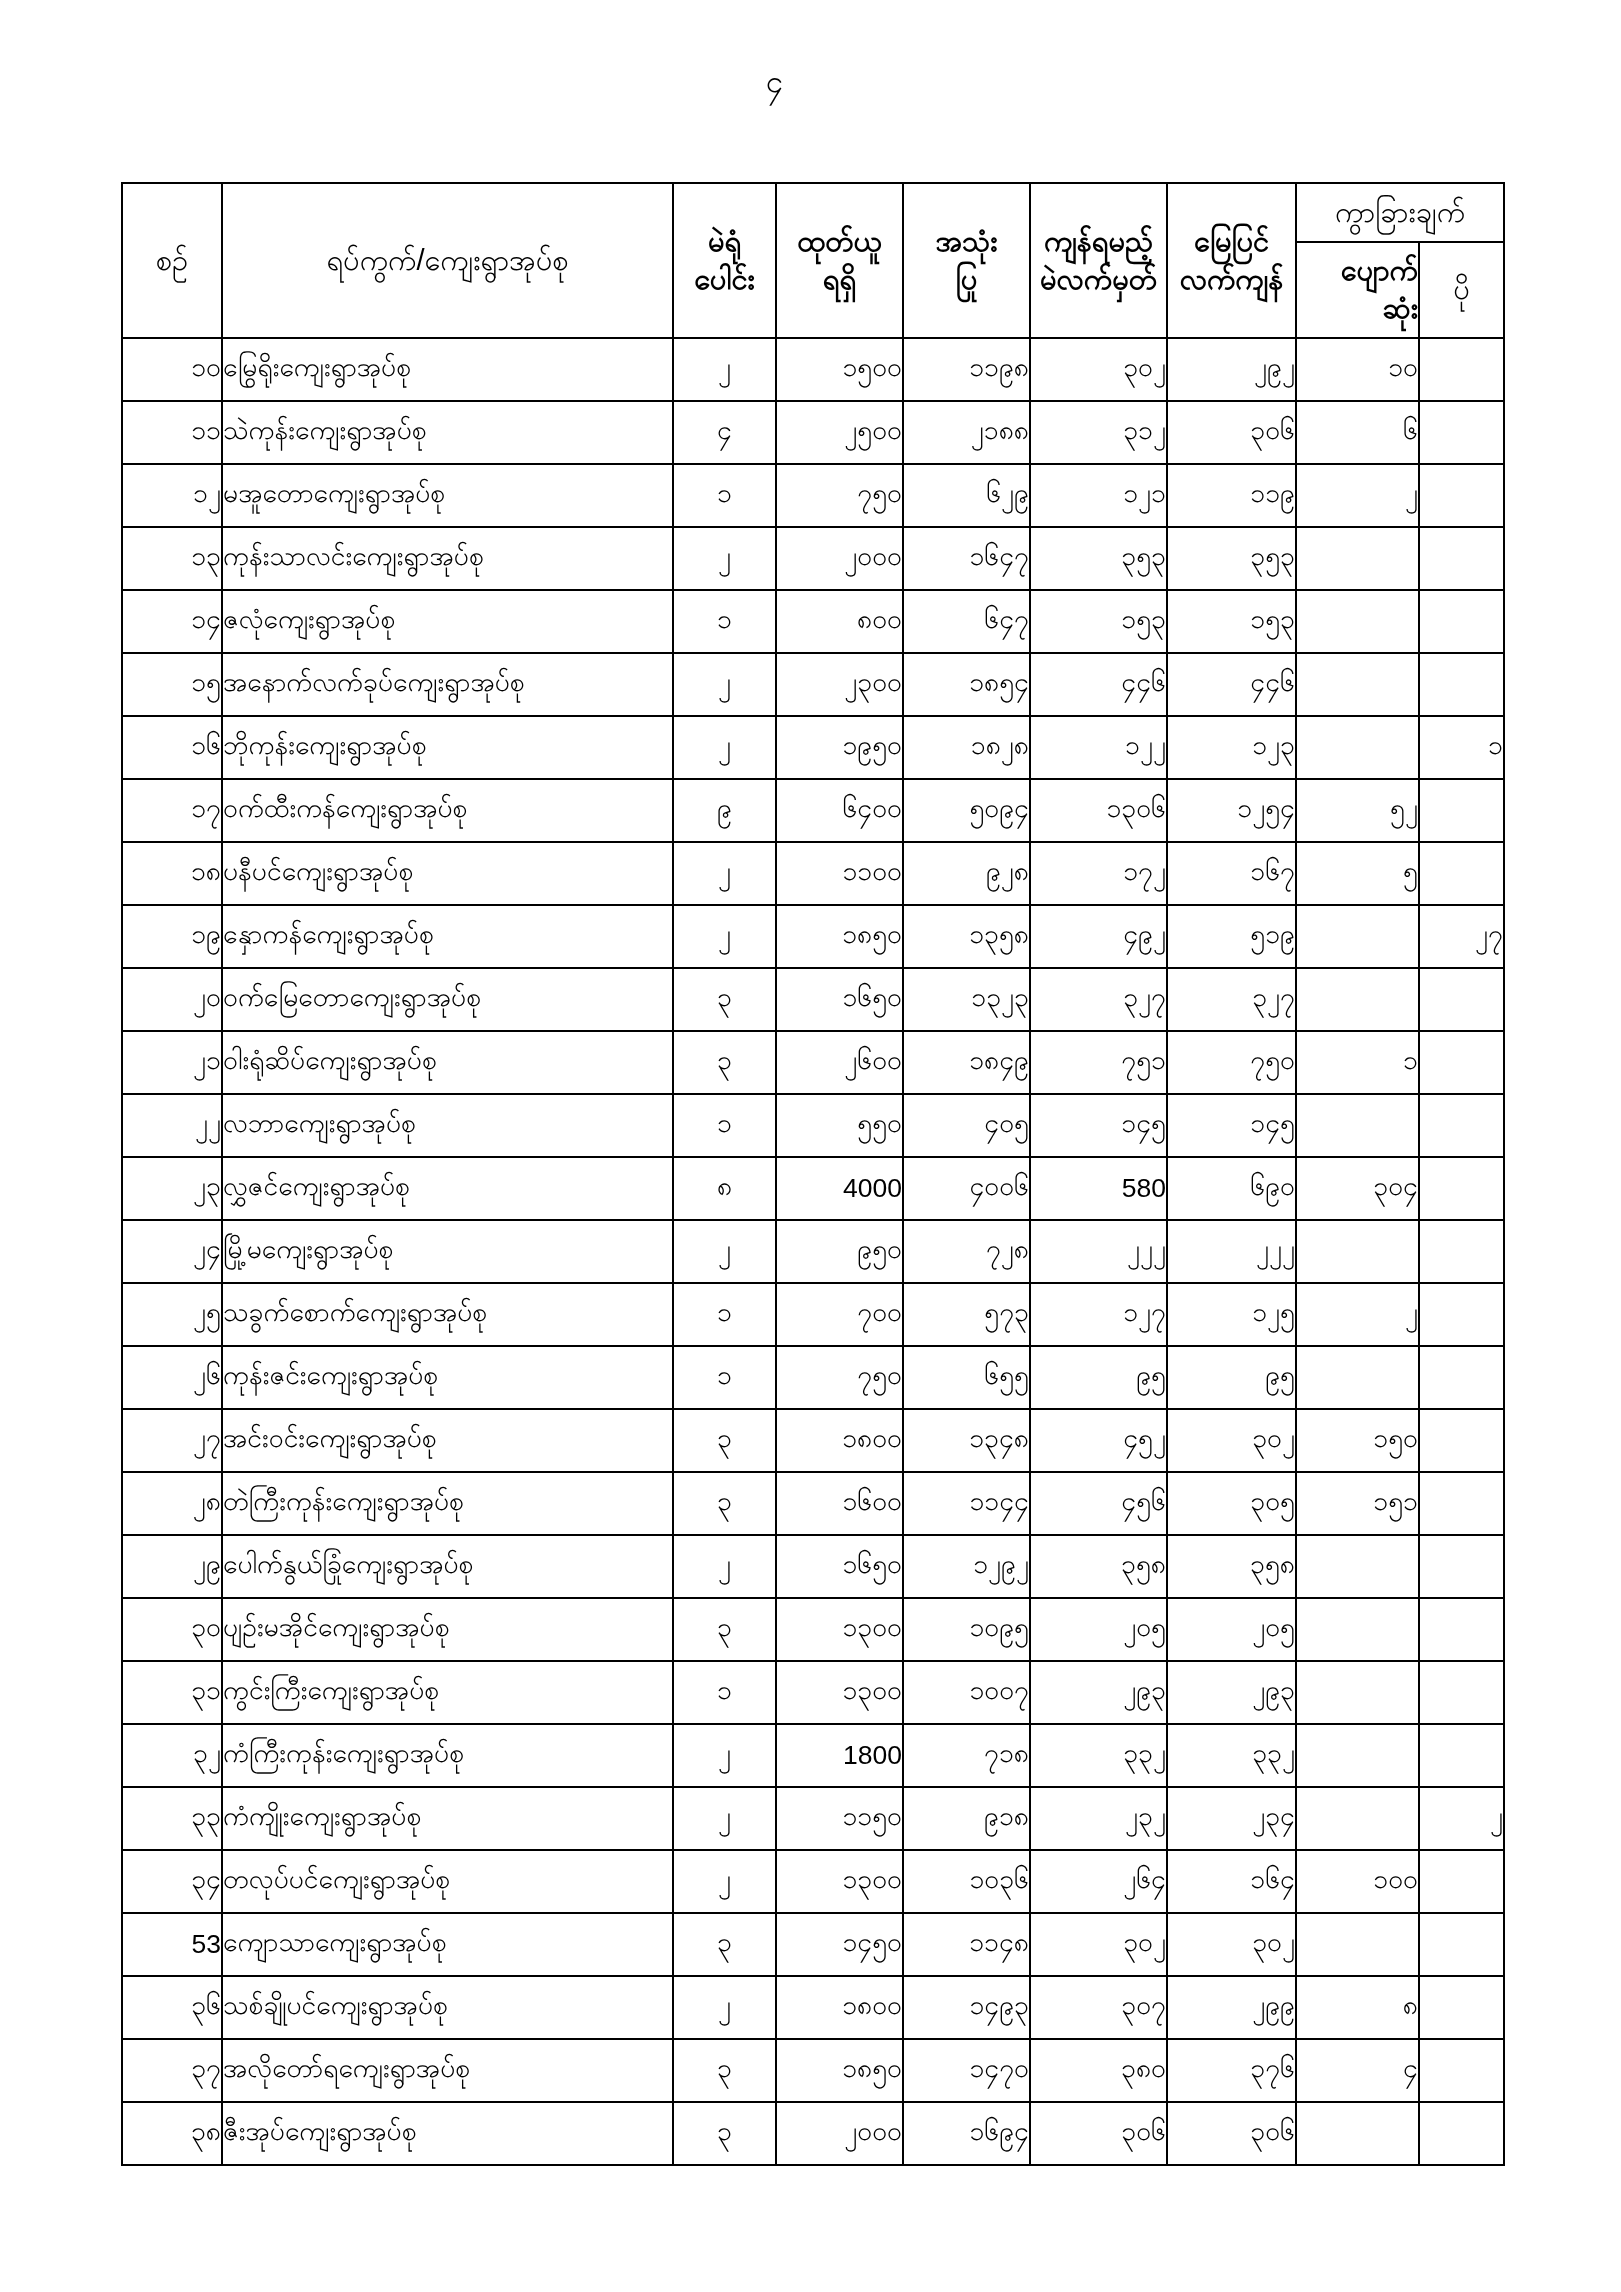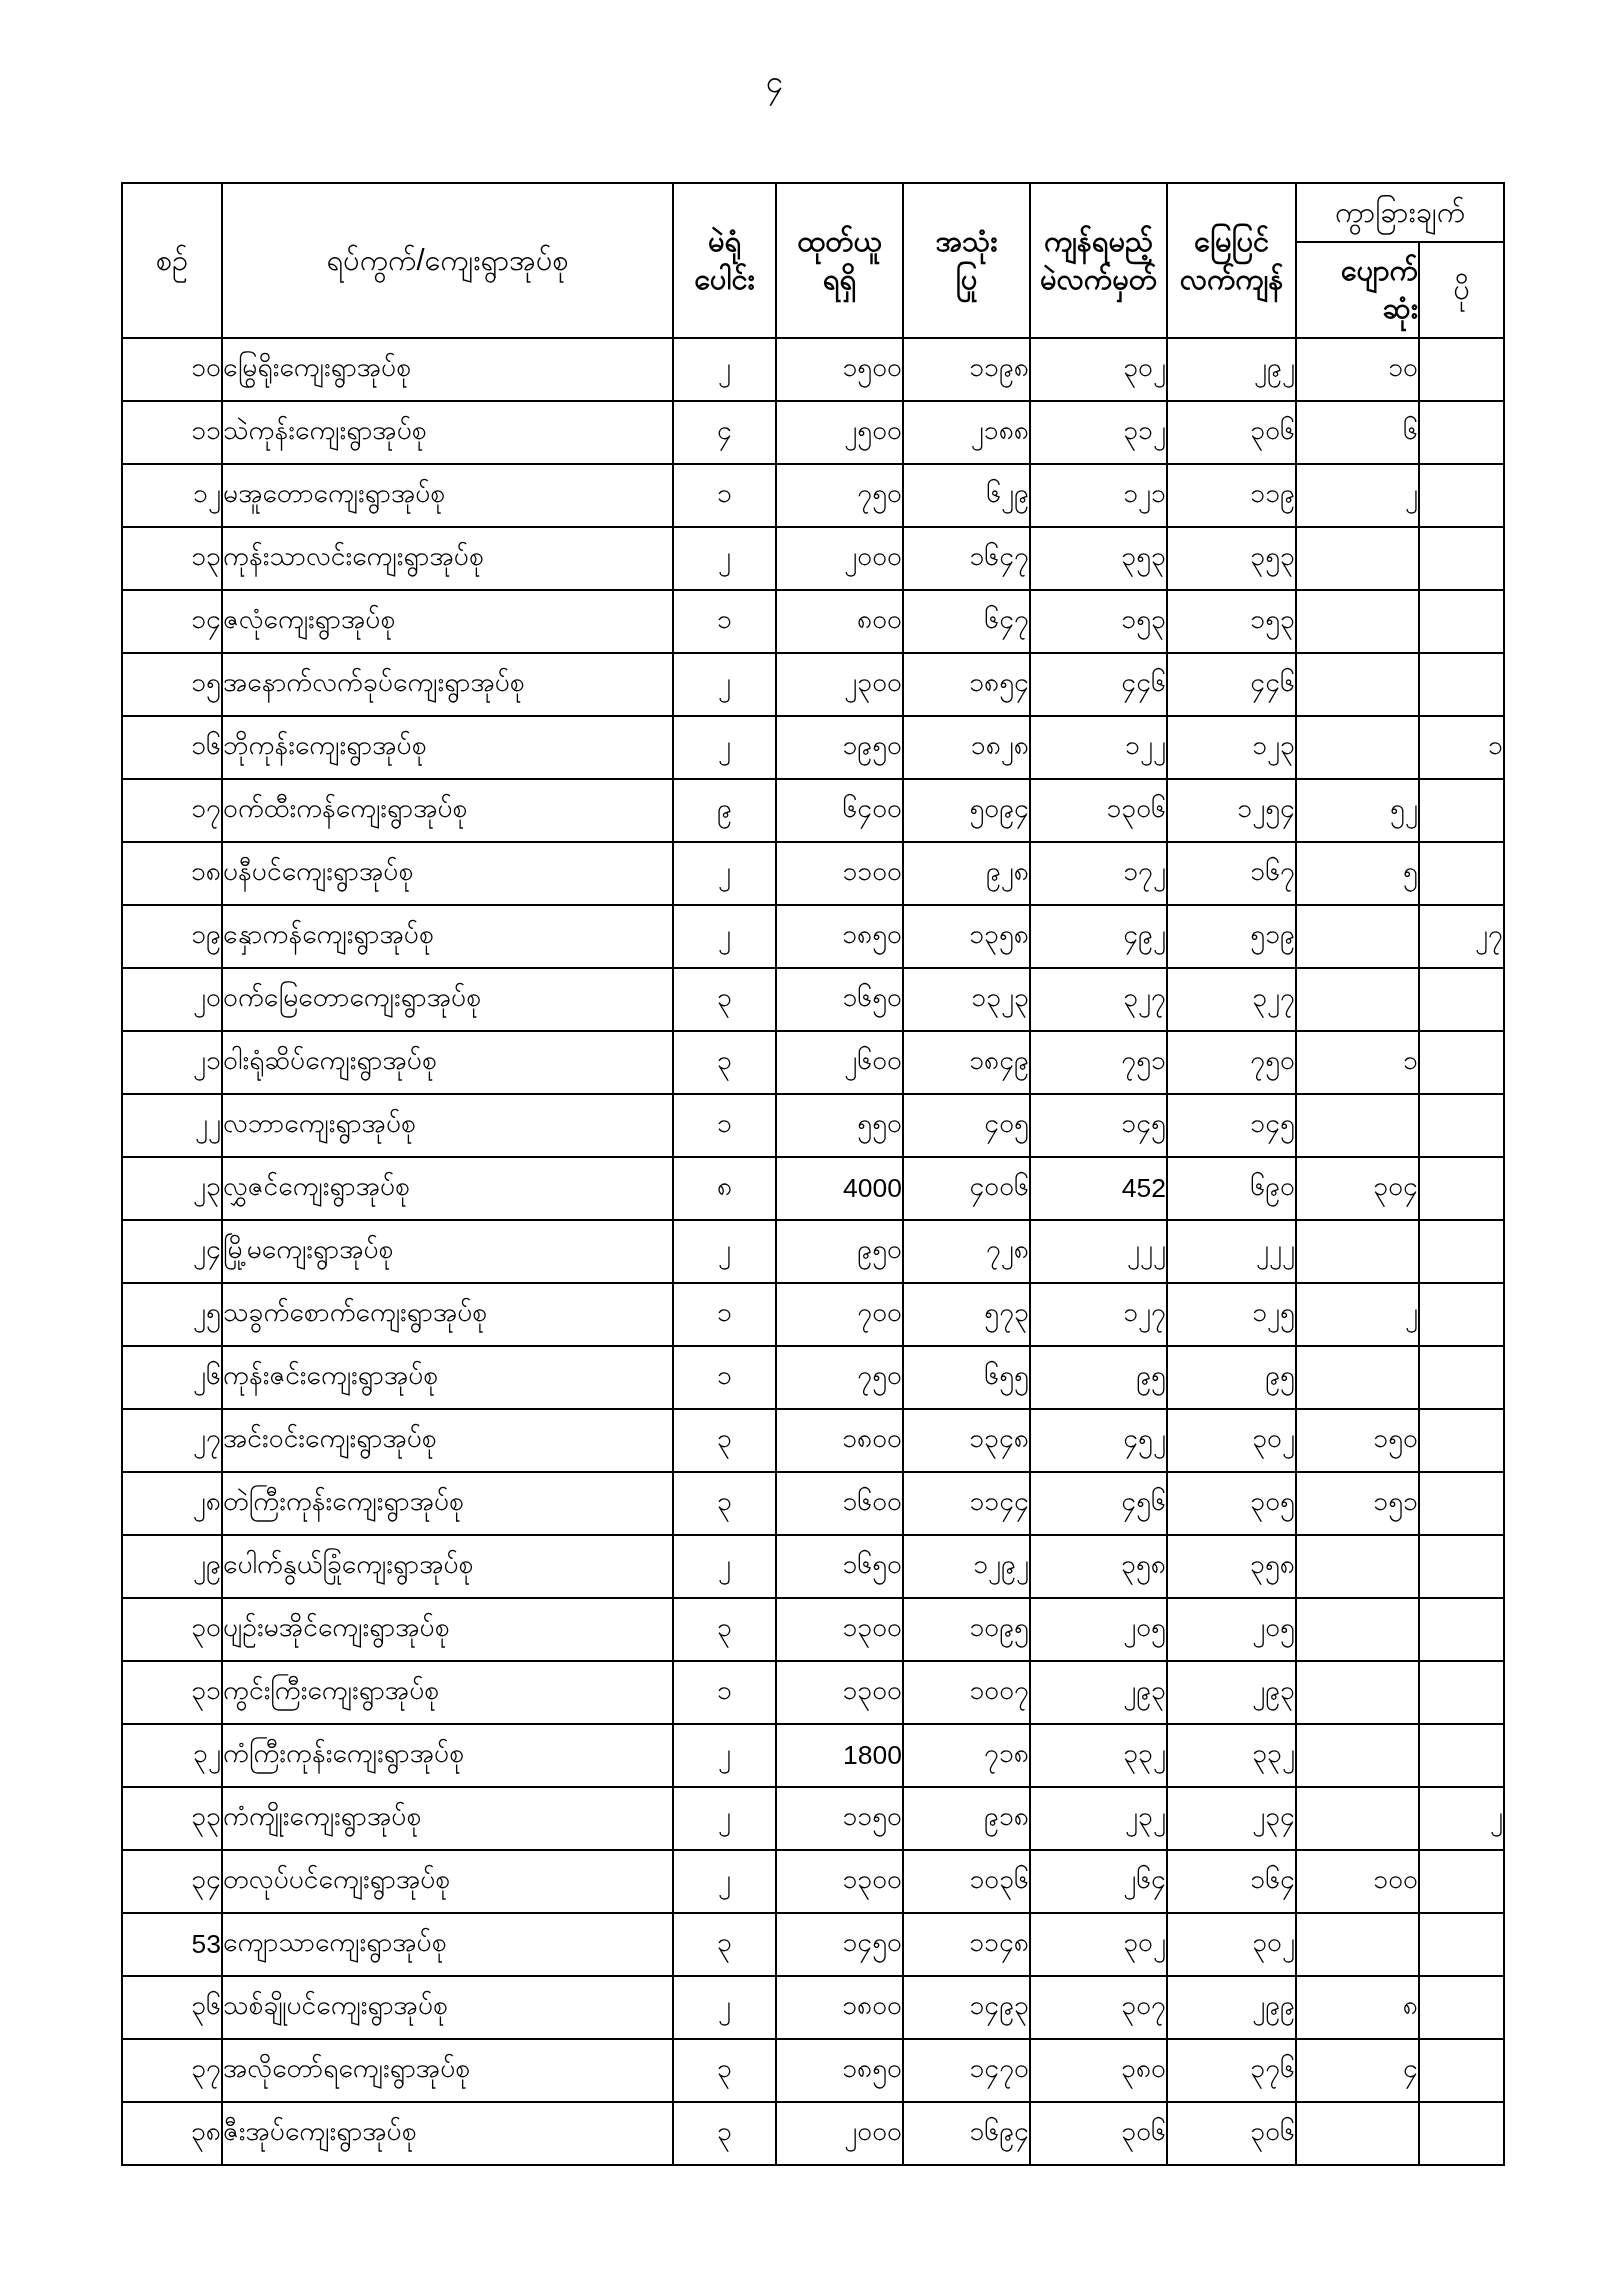--- a/index.html
+++ b/index.html
@@ -255,21 +255,21 @@
     <td class="c-num">၁၄၅</td>
     <td class="c-num"></td>
     <td class="c-num c-extra"></td>
   </tr>
       <tr>
     <td class="c-no">၂၃</td>
     <td class="c-name">လွှဇင်ကျေးရွာအုပ်စု</td>
     <td class="c-center">၈</td>
     <td class="c-num">4000</td>
     <td class="c-num">၄၀၀၆</td>
-    <td class="c-num">452</td>
+    <td class="c-num">580</td>
     <td class="c-num">၆၉၀</td>
     <td class="c-num">၃၀၄</td>
     <td class="c-num c-extra"></td>
   </tr>
       <tr>
     <td class="c-no">၂၄</td>
     <td class="c-name">မြို့မကျေးရွာအုပ်စု</td>
     <td class="c-center">၂</td>
     <td class="c-num">၉၅၀</td>
     <td class="c-num">၇၂၈</td>

